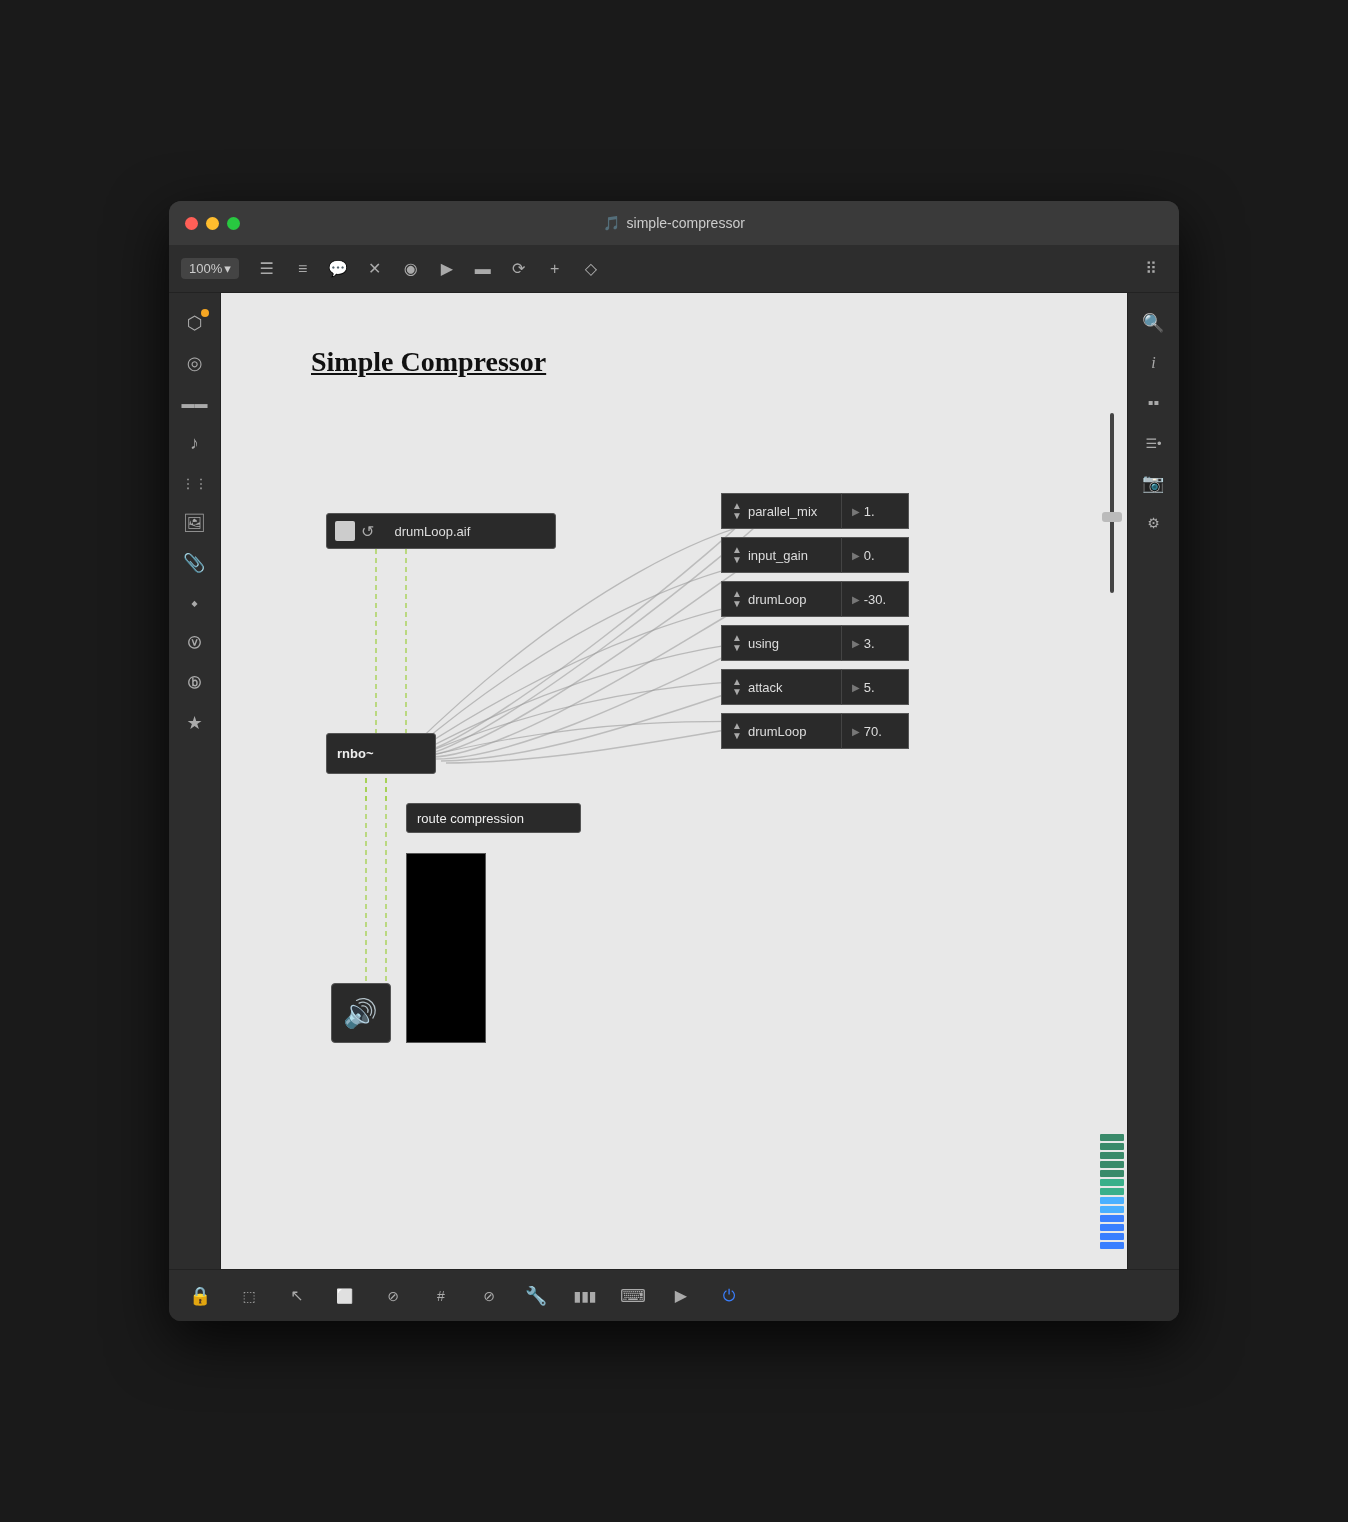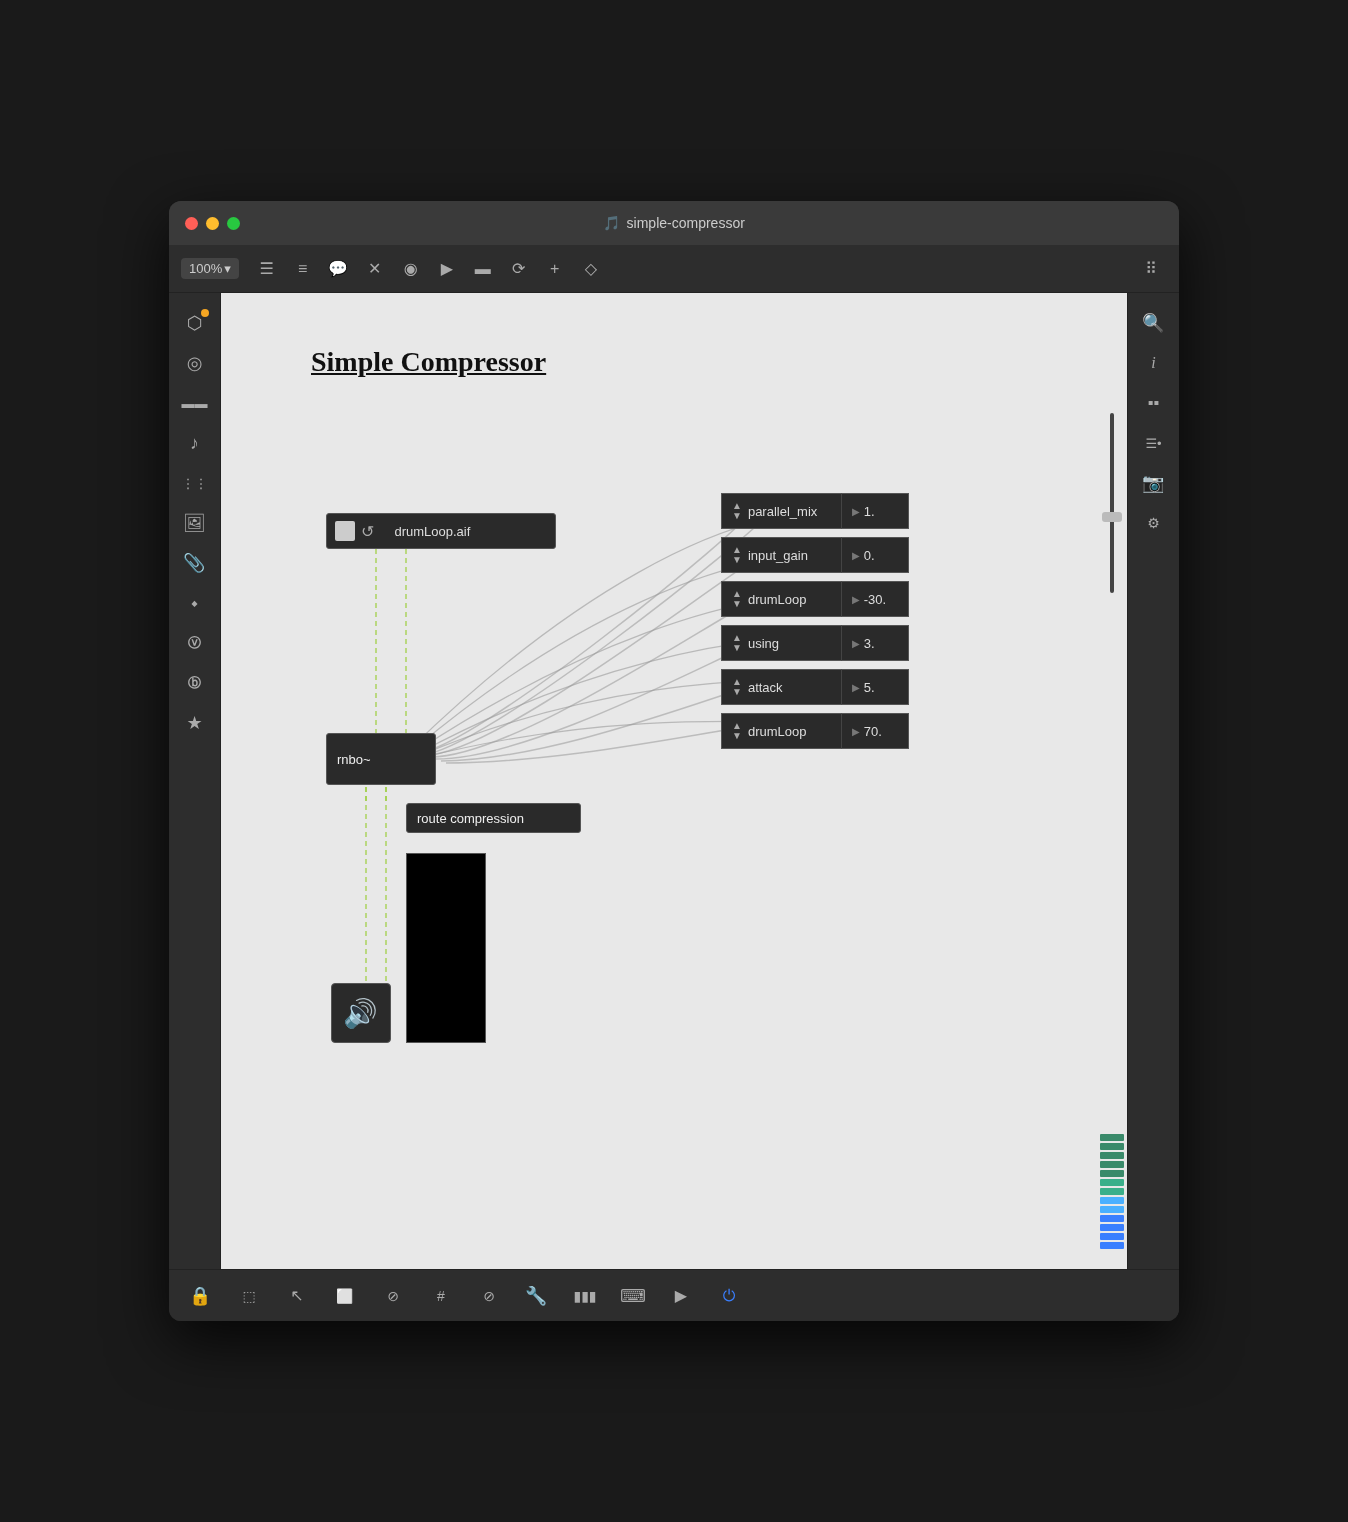--- a/index.html
+++ b/index.html
@@ -238,21 +238,22 @@
       );
       margin: 0 4px;
       border-radius: 1px;
       opacity: 0.7;
     }
     
     .rnbo-obj {
       top: 440px;
       left: 105px;
       width: 110px;
-      height: 52px;
+      height: 41px;
+      font-weight: bold;
     }
     
     .route-obj {
       top: 510px;
       left: 185px;
       width: 175px;
       height: 30px;
     }
     
     .speaker-obj {

